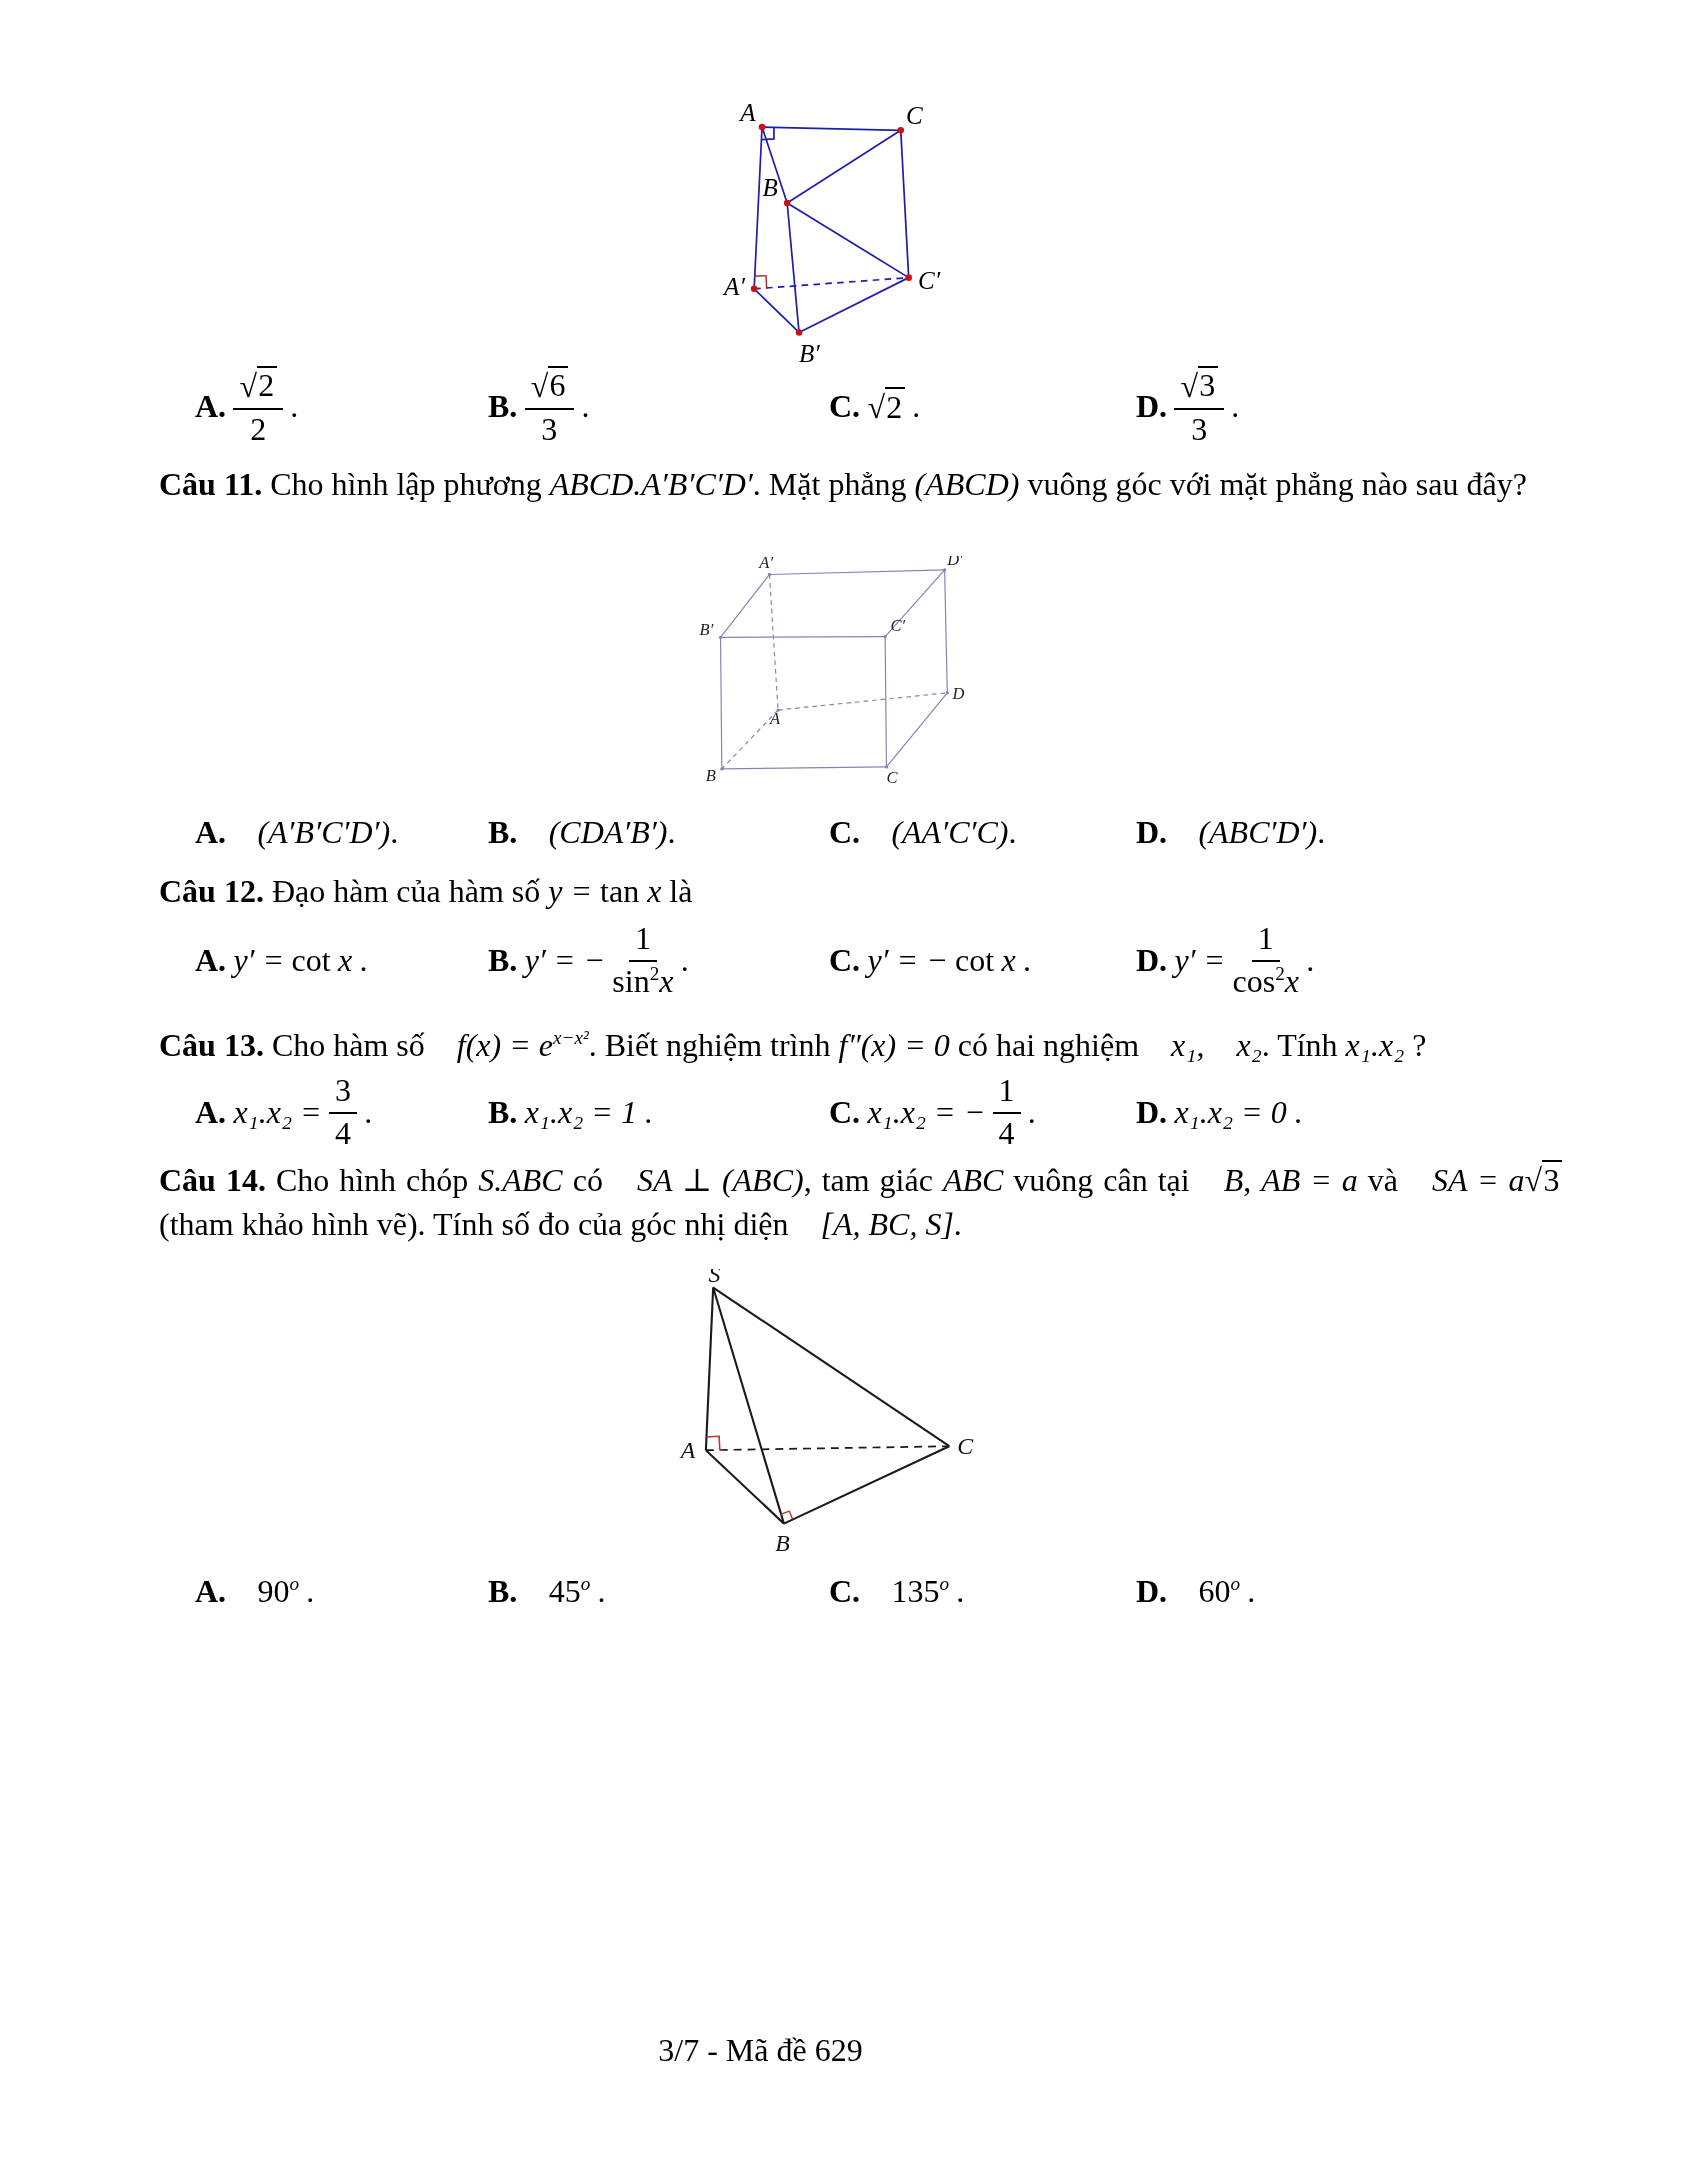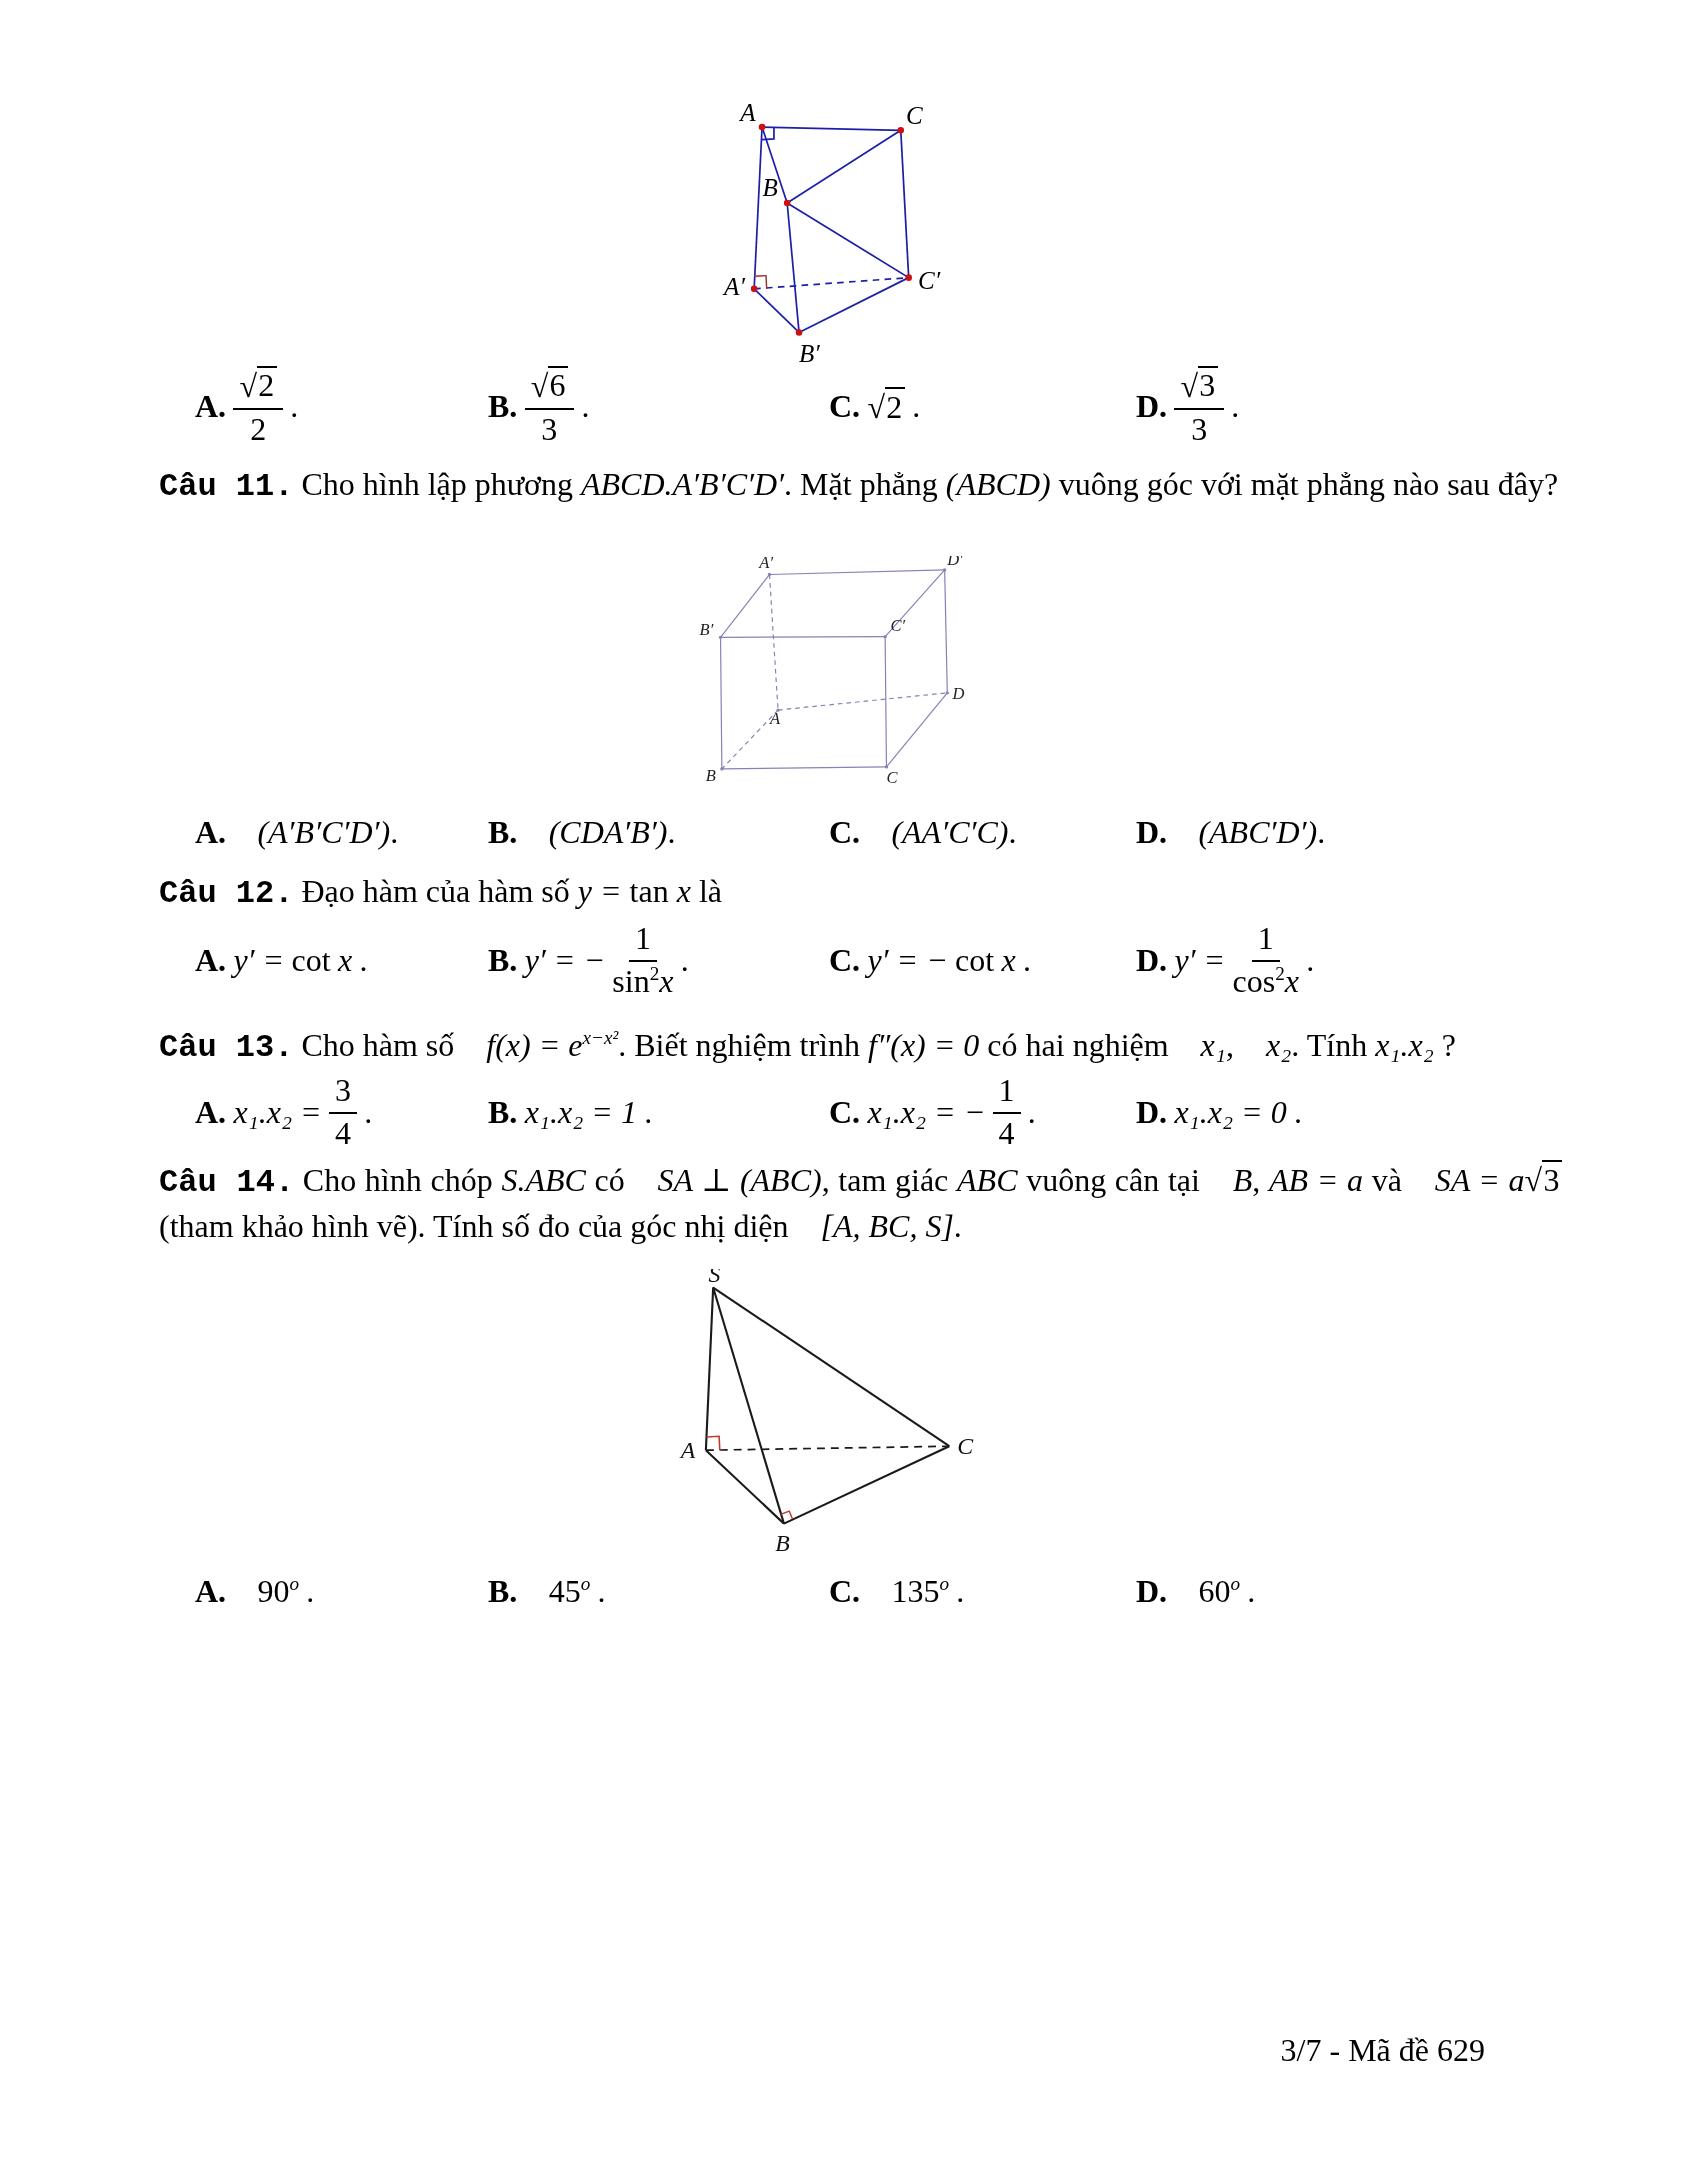--- a/index.html
+++ b/index.html
@@ -4,34 +4,34 @@
 <style>
   * { margin:0; padding:0; box-sizing:border-box; }
   html, body { background:#ffffff; }
   .page {
     position:relative; width:1687px; height:2183px; background:#fff;
     font-family:"Liberation Serif","DejaVu Serif",serif;
     font-size:32px; color:#000; overflow:hidden;
   }
   .fig { position:absolute; }
   .para { position:absolute; line-height:1.36; text-align:justify; }
-  .qnum { font-weight:bold;font-family:Liberation Mono, monospace; }
+  .qnum { font-weight:bold; }
   .m { font-style:italic; }
   .opt-row { position:absolute; left:0; width:1687px; }
   .opt { position:absolute; top:0; height:100%; display:flex; align-items:center; gap:7.3px; white-space:nowrap; }
   .opt-label { font-weight:bold; }
   .tight { white-space:nowrap;margin-left:24px; }
   .frac { display:inline-flex; flex-direction:column; align-items:center; line-height:1.12; }
   .frac .num { display:block; border-bottom:2px solid #000; padding:0 6px 3.3px 6px; }
   .frac .den { display:block; padding-top:2px; }
   .sqrt { display:inline-block; white-space:nowrap; }
   .radsign { font-style:normal; }
   .radval { display:inline-block; border-top:2px solid #000; line-height:1.08; padding:0.7px 2.6px 0 1.3px; }
   sup { font-size:60%; line-height:0; vertical-align:super; }
-  .footer { position:absolute; left:0; width:1485px; text-align:right;padding-left:36px; }
+  .footer { position:absolute; left:0; width:1485px; text-align:center;padding-left:36px; }
 </style>
 </head>
 <body>
 
 <div class="page">
 
   <svg class="fig" style="left:681px; top:96px;font-size:48px" width="318" height="284" viewBox="0 0 480 430">
     <g stroke="#1c20a8" stroke-width="2.6" fill="none">
       <line x1="122" y1="47" x2="332" y2="52"></line>
       <line x1="122" y1="47" x2="160" y2="162"></line>

